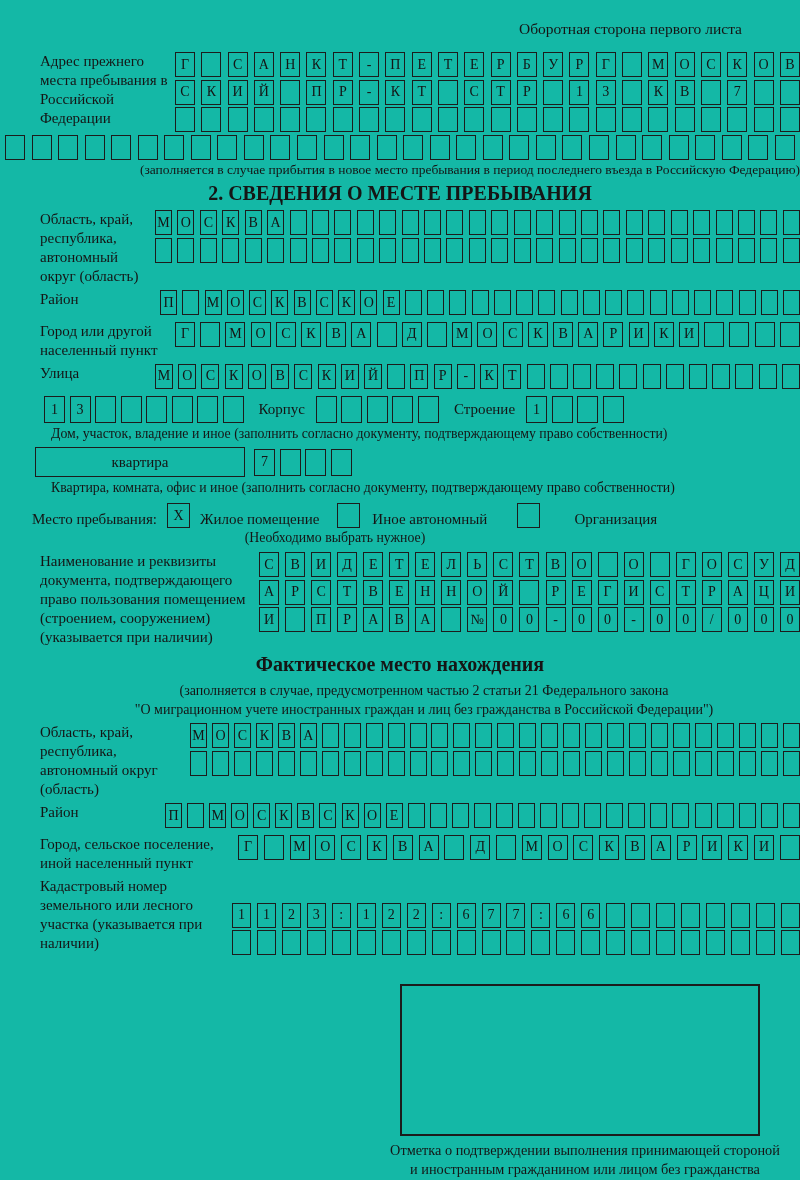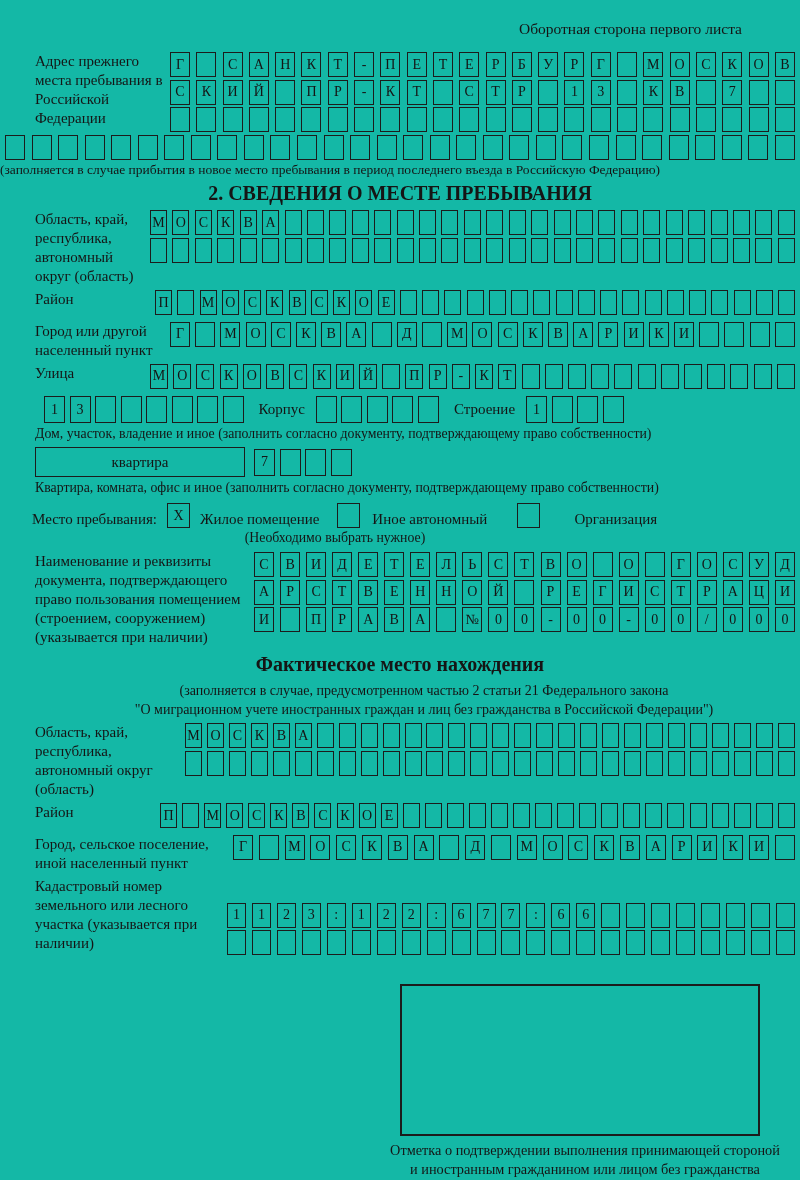--- a/index.html
+++ b/index.html
@@ -1,39 +1,39 @@
 <!DOCTYPE html>
 <html><head>
 <meta charset="utf-8">
 <style>
   html,body{margin:0;padding:0;background:#fff;color:#151515;}
   .page{width:800px;height:1180px;box-sizing:border-box;padding-top:20px;overflow:hidden;
         font-family:"Liberation Serif","DejaVu Serif",serif;background:#14b8a6;}
   .hdr{text-align:right;padding-right:58px;font-size:15.5px;}
-  .frow{display:flex;align-items:flex-start;padding-left:35px;}
+  .frow{display:flex;align-items:flex-start;padding-left:35px;justify-content:flex-end;}
   .lbl{font-size:15px;line-height:19px;}
   .w135{width:135px}.w115{width:115px}.w120{width:120px}.w150c{width:150px}
   .w219{width:219px}.w198{width:198px}.w192{width:192px}.w125{width:125px}
   .rows{display:flex;flex-direction:column;}
   .box-row{display:flex;justify-content:space-between;margin-bottom:2.5px;}
   .r625{width:625px}.r645{width:645px}.r640{width:640px}.r790{width:790px;margin-left:5px}
   .r541{width:541px}.r610{width:610px}.r635{width:635px}.r562{width:562px}.r568{width:568px}
   .cell{box-sizing:border-box;width:20px;height:25px;border:1.7px solid #1c1c1c;
         display:flex;align-items:center;justify-content:center;font-size:14px;}
   .cw17 .cell{width:17px}.cw18 .cell{width:18px}.cw19 .cell{width:19px}
-  .note{font-size:13.5px;text-align:left;margin-top:2px;}
+  .note{font-size:13.5px;text-align:right;margin-top:2px;}
   .sec-title{font-weight:bold;text-align:center;font-size:20px;margin:4px 0 5px 0;}.mt4{margin-top:4px}.mt6{margin-top:6px}.mt14{margin-top:14px}
   .house-row{display:flex;align-items:center;padding-left:35px;margin-top:5px;}
   .type-box{box-sizing:border-box;border:1.7px solid #1c1c1c;height:30px;display:flex;
             align-items:center;justify-content:center;font-size:15px;}
   .tb165{width:165px}.tb195{width:210px}
   .mini-cells{display:flex;gap:4.5px;margin-left:9px;}
   .mini-cells .cell{width:21px;height:27px;}
   .inline-lbl{margin-left:15px;margin-right:2px;font-size:15px;}
-  .side-note{font-size:13.8px;padding-left:35px;margin-top:3px;font-family:Liberation Serif, serif;}
+  .side-note{font-size:13.8px;padding-left:51px;margin-top:3px;font-family:Liberation Serif, serif;}
   .stay-row{display:flex;align-items:flex-end;padding-left:32px;margin-top:7px;font-size:15px;}
   .checkbox{box-sizing:border-box;width:23px;height:25px;border:1.7px solid #1c1c1c;
             display:flex;align-items:center;justify-content:center;font-size:14px;}
   .choose-note{font-size:13.8px;margin-left:170px;width:330px;text-align:center;margin-top:2px;}
   .center-note{font-size:14px;text-align:center;line-height:19px;padding-left:48px;}
   .rows-offset{margin-top:26px;}
   .stamp{margin:26px 0 0 400px;width:360px;height:152px;border:2px solid #1c1c1c;box-sizing:border-box;}
   .stamp-caption{margin:5px 0 0 388px;width:394px;text-align:center;font-size:14.3px;line-height:19.5px;}
   .ml10{margin-left:10px}.ml18{margin-left:18px}.ml12{margin-left:12px}.ml30{margin-left:30px}.ml34{margin-left:34px}
 </style>

